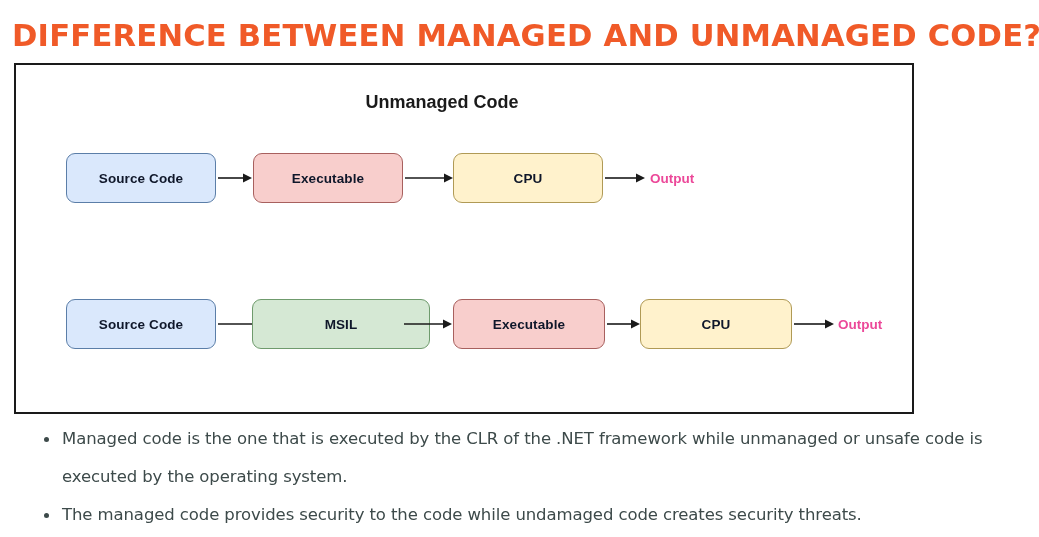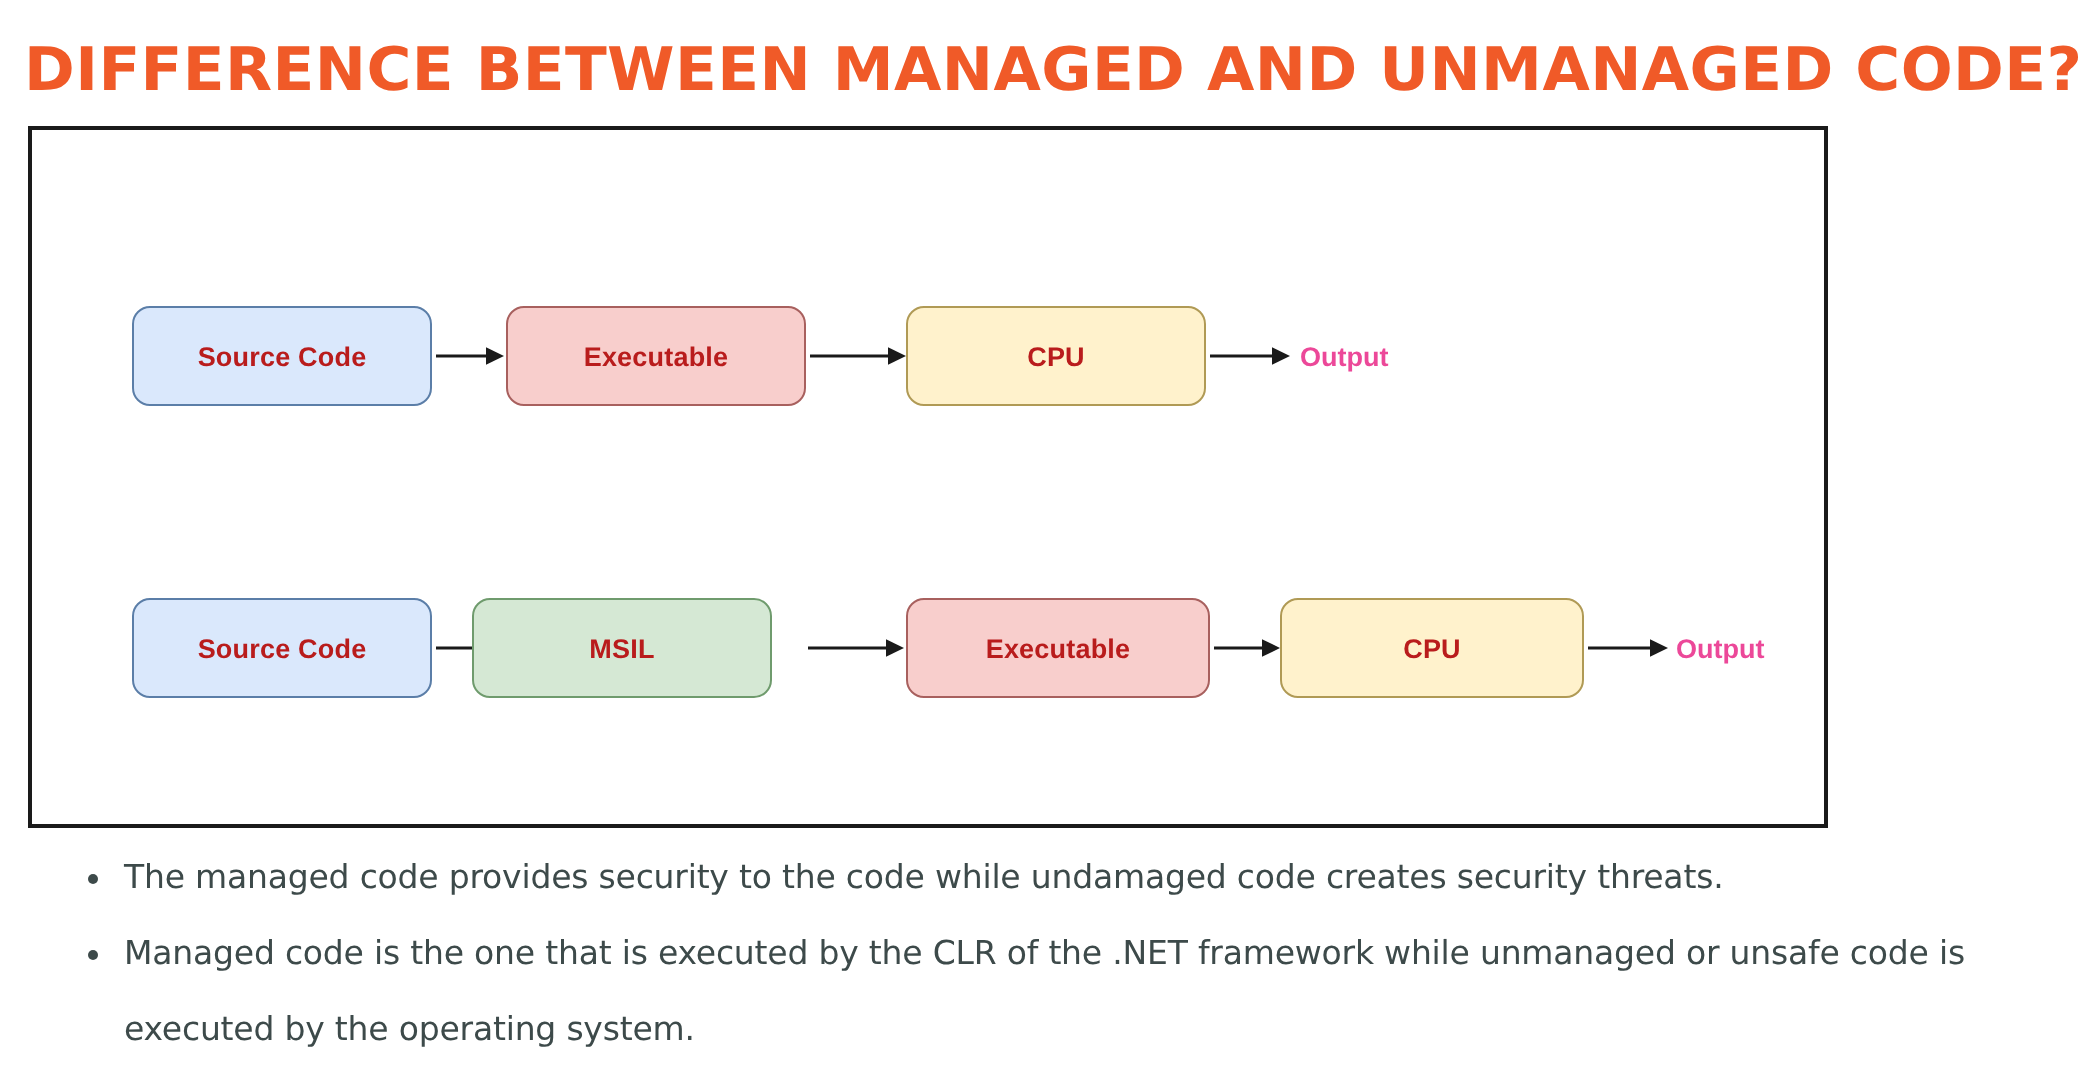--- a/index.html
+++ b/index.html
@@ -59,21 +59,21 @@
     position: absolute;
     height: 50px;
     border: 1.6px solid #4d4d4d;
     border-radius: 9px;
     box-sizing: border-box;
     display: flex;
     align-items: center;
     justify-content: center;
     font-size: 13.5px;
     font-weight: bold;
-    color: #b91c1c;
+    color: #0f172a;
     font-family: "Liberation Sans", sans-serif;
     letter-spacing: 0.1px;
   }
   .fill-blue   { background: #dae8fc; border-color: #5b7ea8; }
   .fill-pink   { background: #f8cecc; border-color: #a8605e; }
   .fill-green  { background: #d5e8d4; border-color: #6f9b6d; }
   .fill-yellow { background: #fff2cc; border-color: #b09a55; }
 
   
   .arrow {
@@ -124,20 +124,21 @@
   }
   .bullet-item .bullet-text { display: inline; }
 </style>
 </head>
 <body>
 
 <div class="page-title">DIFFERENCE BETWEEN MANAGED AND UNMANAGED CODE?</div>
 
 <div class="diagram-frame">
 
+  <div class="flow-heading unmanaged" style="left:426px; top:27px;">Unmanaged Code</div>
 
   <div class="flow-box fill-blue" style="left:50px; top:88px; width:150px;">Source Code</div>
 
   <span class="arrow" style="left:202px; top:108px; width:34px;">
     <svg width="34" height="10" viewBox="0 0 34 10">
       <line x1="0" y1="5" x2="25" y2="5" stroke="#1a1a1a" stroke-width="1.6"></line>
       <polygon points="25,0.6 34,5 25,9.4" fill="#1a1a1a"></polygon>
     </svg>
   </span>
 
@@ -164,21 +165,21 @@
 
   <div class="flow-box fill-blue" style="left:50px; top:234px; width:150px;">Source Code</div>
 
   <span class="arrow" style="left:202px; top:254px; width:44px;">
     <svg width="44" height="10" viewBox="0 0 44 10">
       <line x1="0" y1="5" x2="35" y2="5" stroke="#1a1a1a" stroke-width="1.6"></line>
       <polygon points="35,0.6 44,5 35,9.4" fill="#1a1a1a"></polygon>
     </svg>
   </span>
 
-  <div class="flow-box fill-green" style="left:220px; top:234px; width:150px;">MSIL</div>
+  <div class="flow-box fill-green" style="left:236px; top:234px; width:178px;">MSIL</div>
 
   <span class="arrow" style="left:388px; top:254px; width:48px;">
     <svg width="48" height="10" viewBox="0 0 48 10">
       <line x1="0" y1="5" x2="39" y2="5" stroke="#1a1a1a" stroke-width="1.6"></line>
       <polygon points="39,0.6 48,5 39,9.4" fill="#1a1a1a"></polygon>
     </svg>
   </span>
 
   <div class="flow-box fill-pink" style="left:437px; top:234px; width:152px;">Executable</div>
 
@@ -197,18 +198,18 @@
       <polygon points="31,0.6 40,5 31,9.4" fill="#1a1a1a"></polygon>
     </svg>
   </span>
 
   <div class="output-label" style="left:822px; top:252px;">Output</div>
 
 </div>
 
 <ul class="bullets">
   <li class="bullet-item">
+    <span class="bullet-text">Managed code is the one that is executed by the CLR of the .NET framework while unmanaged or unsafe code is executed by the operating system.</span>
+  </li>
+  <li class="bullet-item">
     <span class="bullet-text">The managed code provides security to the code while undamaged code creates security threats.</span>
   </li>
-  <li class="bullet-item">
-    <span class="bullet-text">Managed code is the one that is executed by the CLR of the .NET framework while unmanaged or unsafe code is executed by the operating system.</span>
-  </li>
 </ul>
 
 </body></html>

